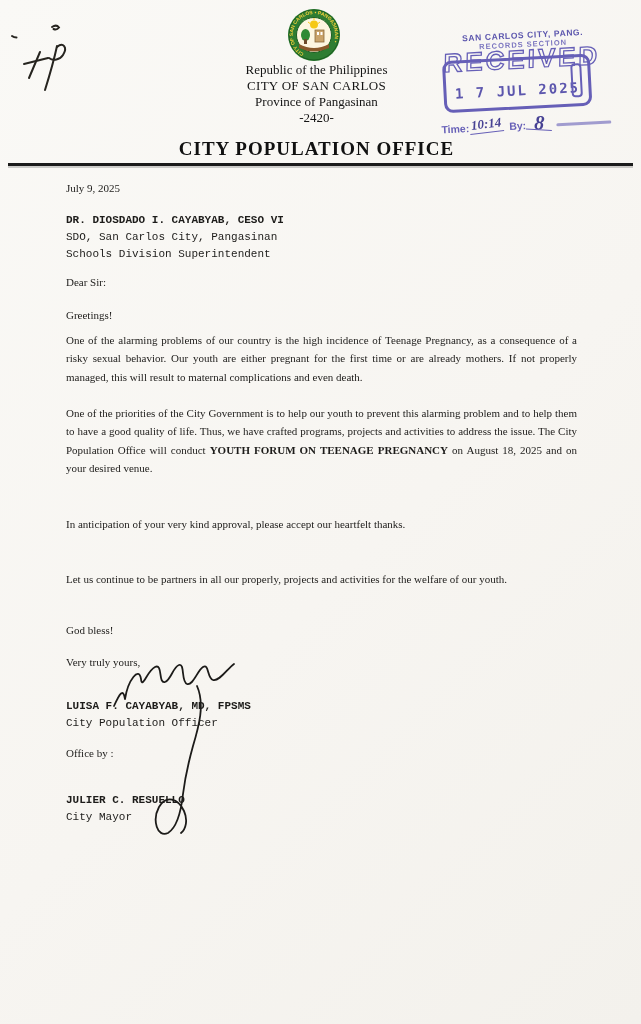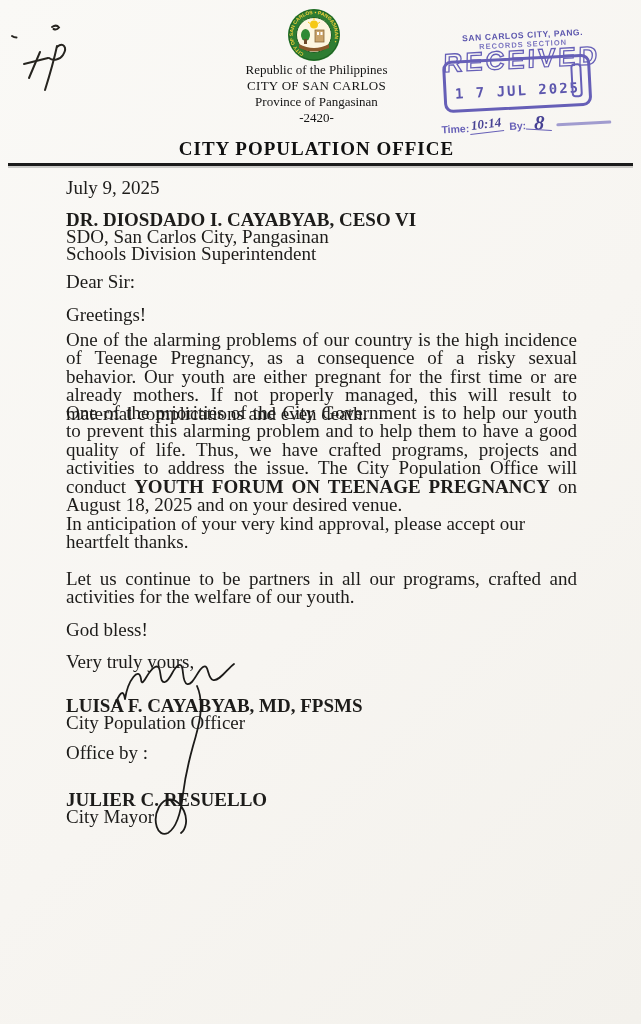--- a/index.html
+++ b/index.html
@@ -83,25 +83,25 @@
   .stamp .by-val{
     font-size:20px;line-height:14px;transform:rotate(6deg);
     border-bottom:1.5px solid #5a53b2;min-width:26px;text-align:center;
   }
   .stamp .tail-line{
     flex:1;height:3px;background:#5a53b2;opacity:.6;margin:0 0 3px 4px;border-radius:2px;
   }
   
   .blk{
     position:absolute;left:66px;width:511px;
-    font-size:19px;line-height:18.4px;color:#1d1c1a;
+    font-size:11px;line-height:18.4px;color:#1d1c1a;
     margin:0;
   }
   .just{text-align:justify;}
-  .tight{line-height:16.8px;}
+  .tight{line-height:16.8px;font-family:Liberation Mono, monospace;}
   .b{font-weight:bold;}
   
   .ink-overlay{
     position:absolute;left:0;top:0;width:641px;height:1024px;
     pointer-events:none;z-index:5;
   }
 </style>
 </head>
 <body>
 
@@ -170,21 +170,21 @@
   <p class="blk" style="top:273px">Dear Sir:</p>
   <p class="blk" style="top:306px">Greetings!</p>
 
   <p class="blk just" style="top:331px">One of the alarming problems of our country is the high incidence of Teenage Pregnancy, as a consequence of a risky sexual behavior. Our youth are either pregnant for the first time or are already mothers. If not properly managed, this will result to maternal complications and even death.</p>
 
   <p class="blk just" style="top:404px"><span>One of the priorities of the City Government is to help our youth to prevent this alarming problem and to help them to have a good quality of life. Thus, we have crafted programs, projects and activities to address the issue.  The City Population Office will conduct </span><span class="b">YOUTH FORUM ON TEENAGE PREGNANCY</span><span> on August 18, 2025 and on your desired venue.</span></p>
 
 
   <p class="blk" style="top:515px">In anticipation of your very kind approval, please accept our heartfelt thanks.</p>
 
-  <p class="blk just" style="top:570px">Let us continue to be partners in all our programs, crafted and activities for the welfare of our youth.</p>
+  <p class="blk just" style="top:570px">Let us continue to be partners in all our properly, projects and activities for the welfare of our youth.</p>
 
   <p class="blk" style="top:621px">God bless!</p>
 
   <p class="blk" style="top:653px">Very truly yours,</p>
 
   <div class="blk tight" style="top:698px">
     <div class="b">LUISA F. CAYABYAB, MD, FPSMS</div>
     <div>City Population Officer</div>
   </div>
 

